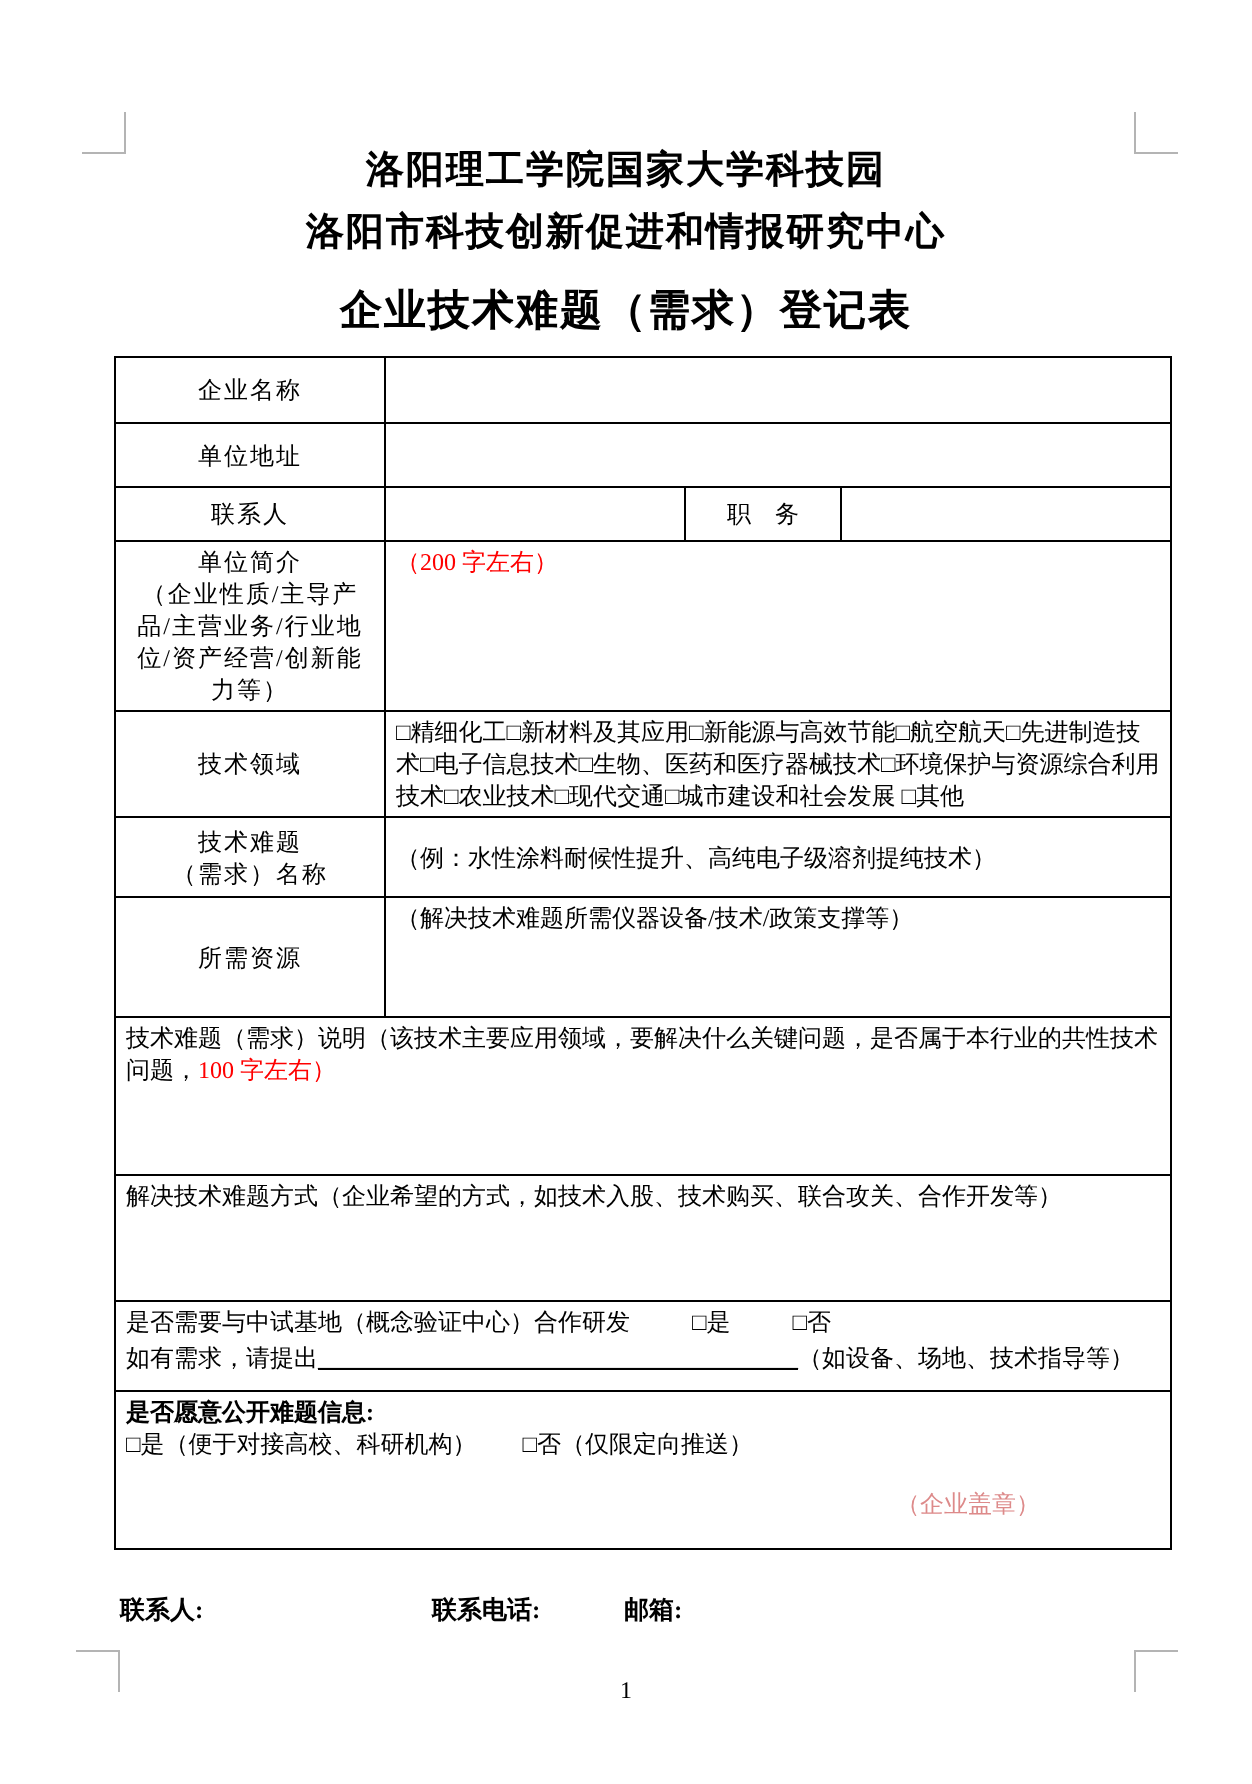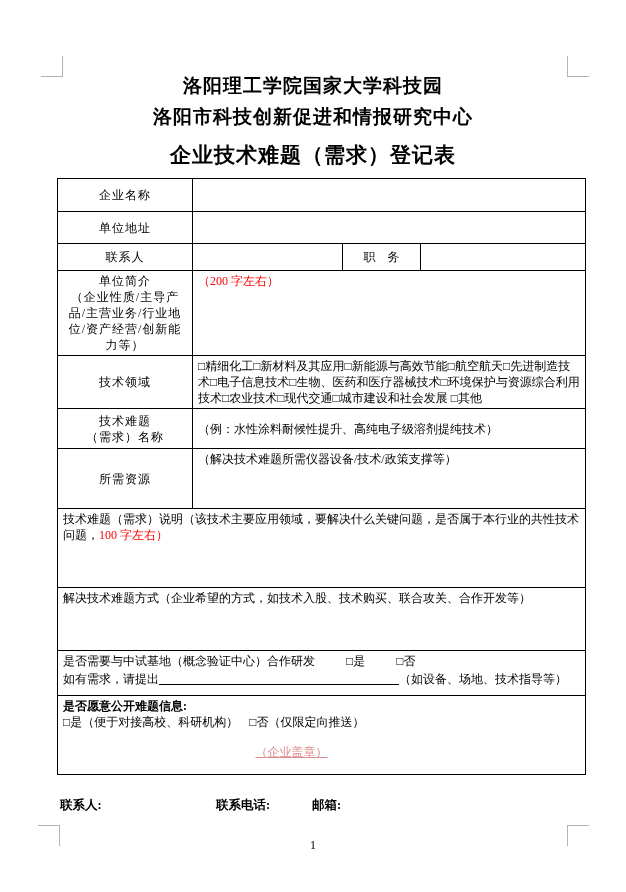--- a/index.html
+++ b/index.html
@@ -23,21 +23,21 @@
   .form-title { font-size:21px; font-weight:bold; margin-top:9px; letter-spacing:1px; }
 
   table.reg { position:absolute; left:57px; top:178px; width:528px;
               border-collapse:collapse; table-layout:fixed;padding-left:20px; }
   td { border:1px solid #000; font-size:12px; line-height:16px;
        padding:2px 5px; vertical-align:middle; word-break:break-all; }
   .label-cell { text-align:center; letter-spacing:1px; padding:2px 8px; }
   .small-label { letter-spacing:0; }
   .top { vertical-align:top; }
   .red { color:#ff0000; }
-  .seal { color:#dd8a8a; text-align:center; padding-right:60px; margin-top:14px;text-decoration:underline; }
+  .seal { color:#dd8a8a; text-align:right; padding-right:60px; margin-top:14px; }
   .bold { font-weight:bold; }
   .r1{height:33px}.r2{height:32px}.r3{height:27px}.r4{height:33px}
   .r5{height:85px}.r6{height:50px}.r7{height:40px}.r8{height:60px}
   .r9{height:79px}.r10{height:63px}.r11{height:45px}.r12{height:79px}
   .cb-gap { margin-left:28px; }
   .pilot-line2 { margin-top:2px; }
   .blank { letter-spacing:0;text-decoration:underline; }
 
   .footer-line { position:absolute; top:797px; left:0; width:564px; height:18px; }
   .f-label { position:absolute; font-size:12.5px; font-weight:bold; white-space:nowrap; }
@@ -146,21 +146,21 @@
           <span>如有需求，请提出</span><span class="blank">________________________________________</span><span>（如设备、场地、技术指导等）</span>
         </div>
       </td>
     </tr>
 
     <tr class="r12">
       <td colspan="4" class="top">
         <div class="bold">是否愿意公开难题信息:</div>
         <div>
           <span>□是（便于对接高校、科研机构）</span>
-          <span style="margin-left:8px">□否（仅限定向推送）</span>
+          <span style="margin-left:20px">□否（仅限定向推送）</span>
         </div>
         <div class="seal">（企业盖章）</div>
       </td>
     </tr>
   </tbody>
     </table>
 
   <div class="footer-line">
     <span class="f-label f-contact">联系人:</span>
     <span class="f-label f-phone">联系电话:</span>

